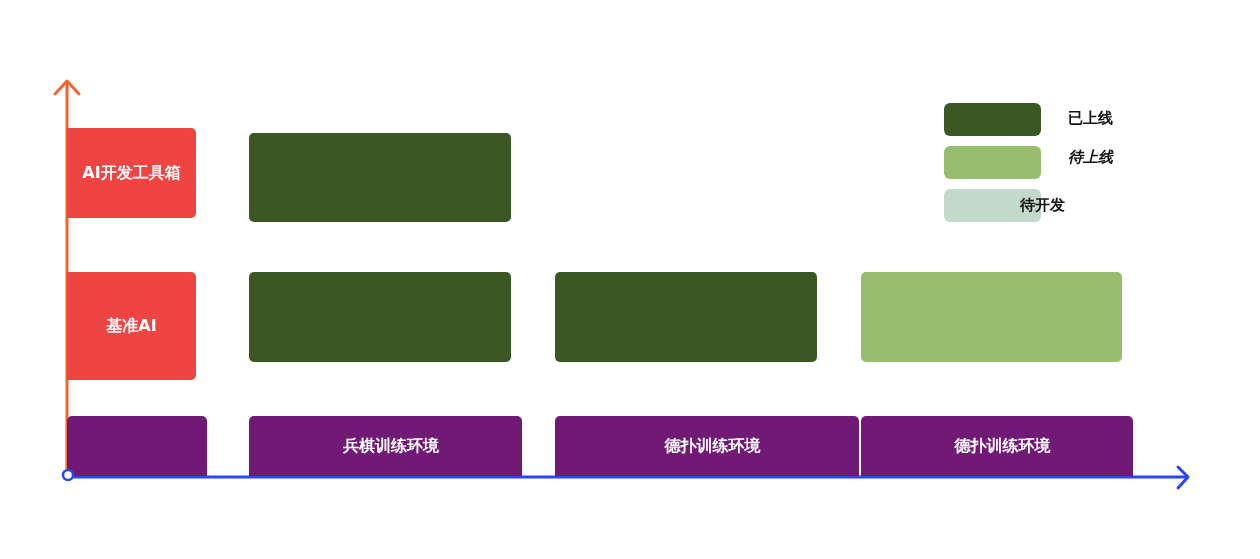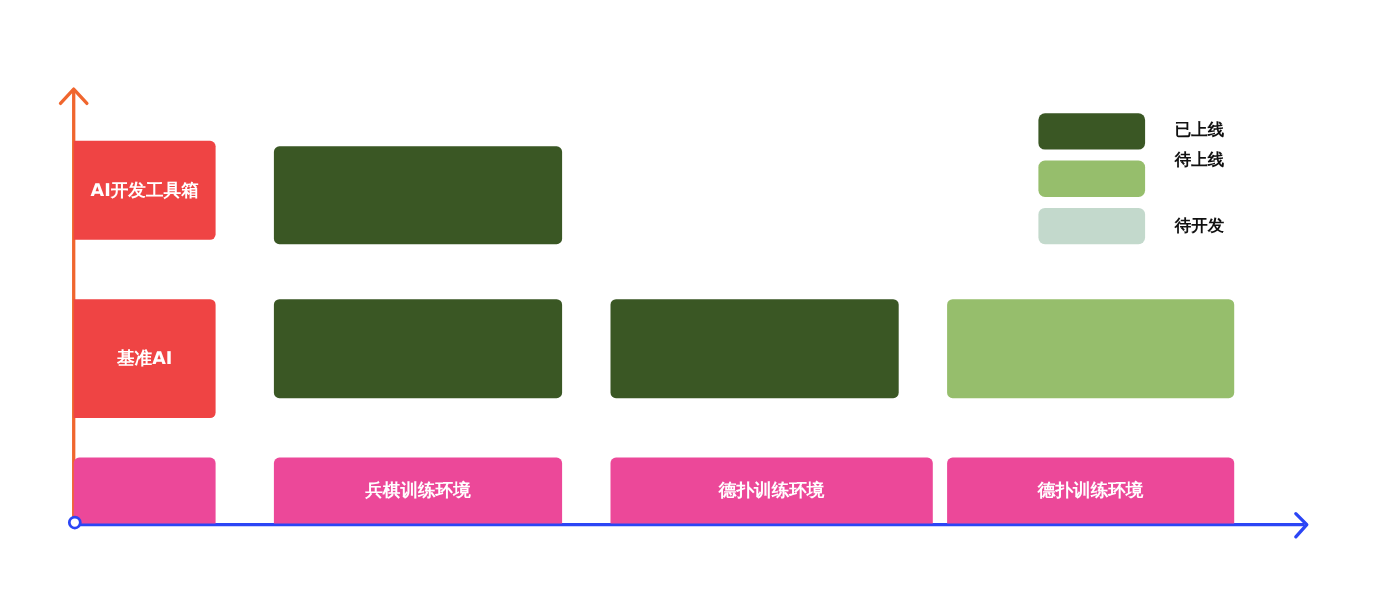--- a/index.html
+++ b/index.html
@@ -1,20 +1,20 @@
 <!DOCTYPE html>
 <html><head>
 <meta charset="utf-8">
 <style>
   html,body{margin:0;padding:0;background:#ffffff;}
   body{width:1260px;height:559px;position:relative;overflow:hidden;font-family:"DejaVu Sans","Liberation Sans",sans-serif;}
   .abs{position:absolute;}
   .row-label{background:#ef4444;color:#fff;font-size:16px;font-weight:bold;display:flex;align-items:center;justify-content:center;border-radius:0 5px 5px 0;}
   .block{border-radius:5px;}
-  .env{background:#ec4899;color:#fff;font-size:16px;font-weight:bold;display:flex;align-items:center;justify-content:center;border-radius:5px 5px 0 0;}
+  .env{background:#701a75;color:#fff;font-size:16px;font-weight:bold;display:flex;align-items:center;justify-content:center;border-radius:5px 5px 0 0;padding-left:11px;}
   .legend-swatch{border-radius:6px;}
   .legend-text{font-size:15px;font-weight:bold;color:#111;}
   svg{position:absolute;left:0;top:0;}
 </style>
 </head>
 <body>
 
 <svg width="1260" height="559">
   <line x1="67" y1="82" x2="67" y2="476" stroke="#f0662e" stroke-width="3"></line>
   <polyline points="55,94 67,81 79,94" fill="none" stroke="#f0662e" stroke-width="3" stroke-linecap="round" stroke-linejoin="round"></polyline>
@@ -36,16 +36,16 @@
 <div class="abs block" style="left:861px;top:272px;width:261px;height:90px;background:#96be6c;"></div>
 
 <svg width="1260" height="559">
   <circle cx="68" cy="475" r="5" fill="#ffffff" stroke="#2b45f5" stroke-width="2.5"></circle>
 </svg>
 
 <div>
   <div class="abs legend-swatch" style="left:944px;top:103px;width:97px;height:33px;background:#3a5724;"></div>
   <div class="abs legend-text" style="left:1068px;top:109px;">已上线</div>
   <div class="abs legend-swatch" style="left:944px;top:146px;width:97px;height:33px;background:#96be6c;"></div>
-  <div class="abs legend-text" style="left:1068px;top:136px;">待上线</div>
+  <div class="abs legend-text" style="left:1068px;top:148px;font-style:italic;">待上线</div>
   <div class="abs legend-swatch" style="left:944px;top:189px;width:97px;height:33px;background:#c3d9cc;"></div>
-  <div class="abs legend-text" style="left:1068px;top:196px;font-family:Liberation Mono, monospace;">待开发</div>
+  <div class="abs legend-text" style="left:1020px;top:196px;font-family:Liberation Mono, monospace;">待开发</div>
 </div>
 
 </body></html>

